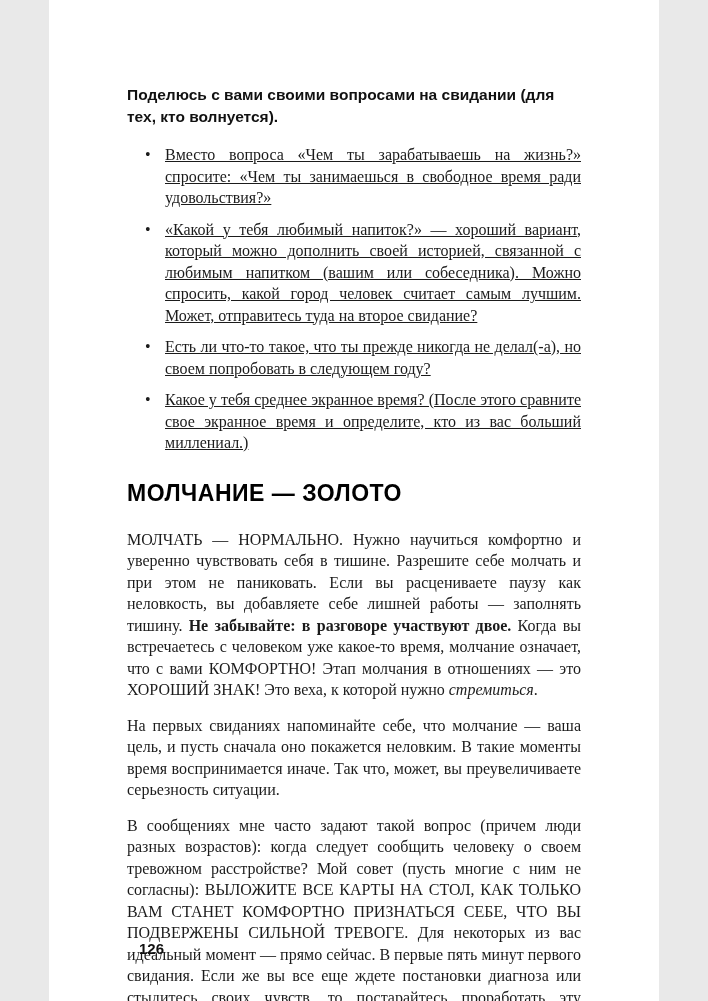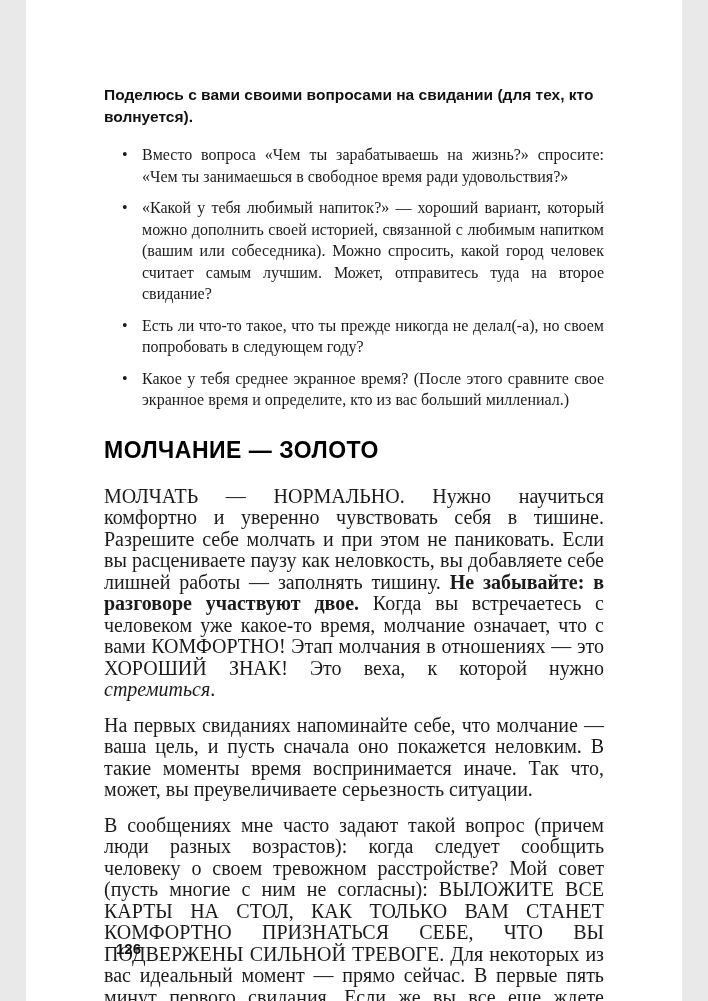--- a/index.html
+++ b/index.html
@@ -2,21 +2,21 @@
 <html lang="ru"><head>
 <meta charset="utf-8">
 <style>
   html, body {
     margin: 0;
     padding: 0;
     background: #e9e9e9;
   }
   .page {
     position: relative;
-    width: 656px;
+    width: 610px;
     height: 1001px;
     margin: 0 auto;
     background: #ffffff;
     overflow: hidden;
     color: #1b1b1b;
     font-family: "Liberation Serif", serif;
   }
   .content {
     padding: 84px 78px 0 78px;
   }
@@ -33,40 +33,41 @@
     margin: 0;
     padding: 0;
   }
   ul.bullet-list li {
     position: relative;
     margin: 0 0 10px 18px;
     padding-left: 20px;
     font-size: 16px;
     line-height: 21.5px;
     text-align: justify;
+    text-decoration: underline;
   }
   ul.bullet-list li::before {
     content: "\2022";
     position: absolute;
     left: 0;
     top: 0;
     font-size: 16px;
     color: #1b1b1b;
   }
   .section-title {
     font-family: "Liberation Sans", sans-serif;
     font-size: 23px;
     font-weight: 700;
     letter-spacing: 0.5px;
     text-align: left;
     margin: 26px 0 22px 0;
     color: #000000;
   }
   .paragraphs p {
-    font-size: 20px;
+    font-size: 16px;
     line-height: 21.5px;
     text-align: justify;
     margin: 0 0 14px 0;
   }
   .page-number {
     position: absolute;
     left: 90px;
     bottom: 44px;
     font-family: "Liberation Sans", sans-serif;
     font-size: 15px;

